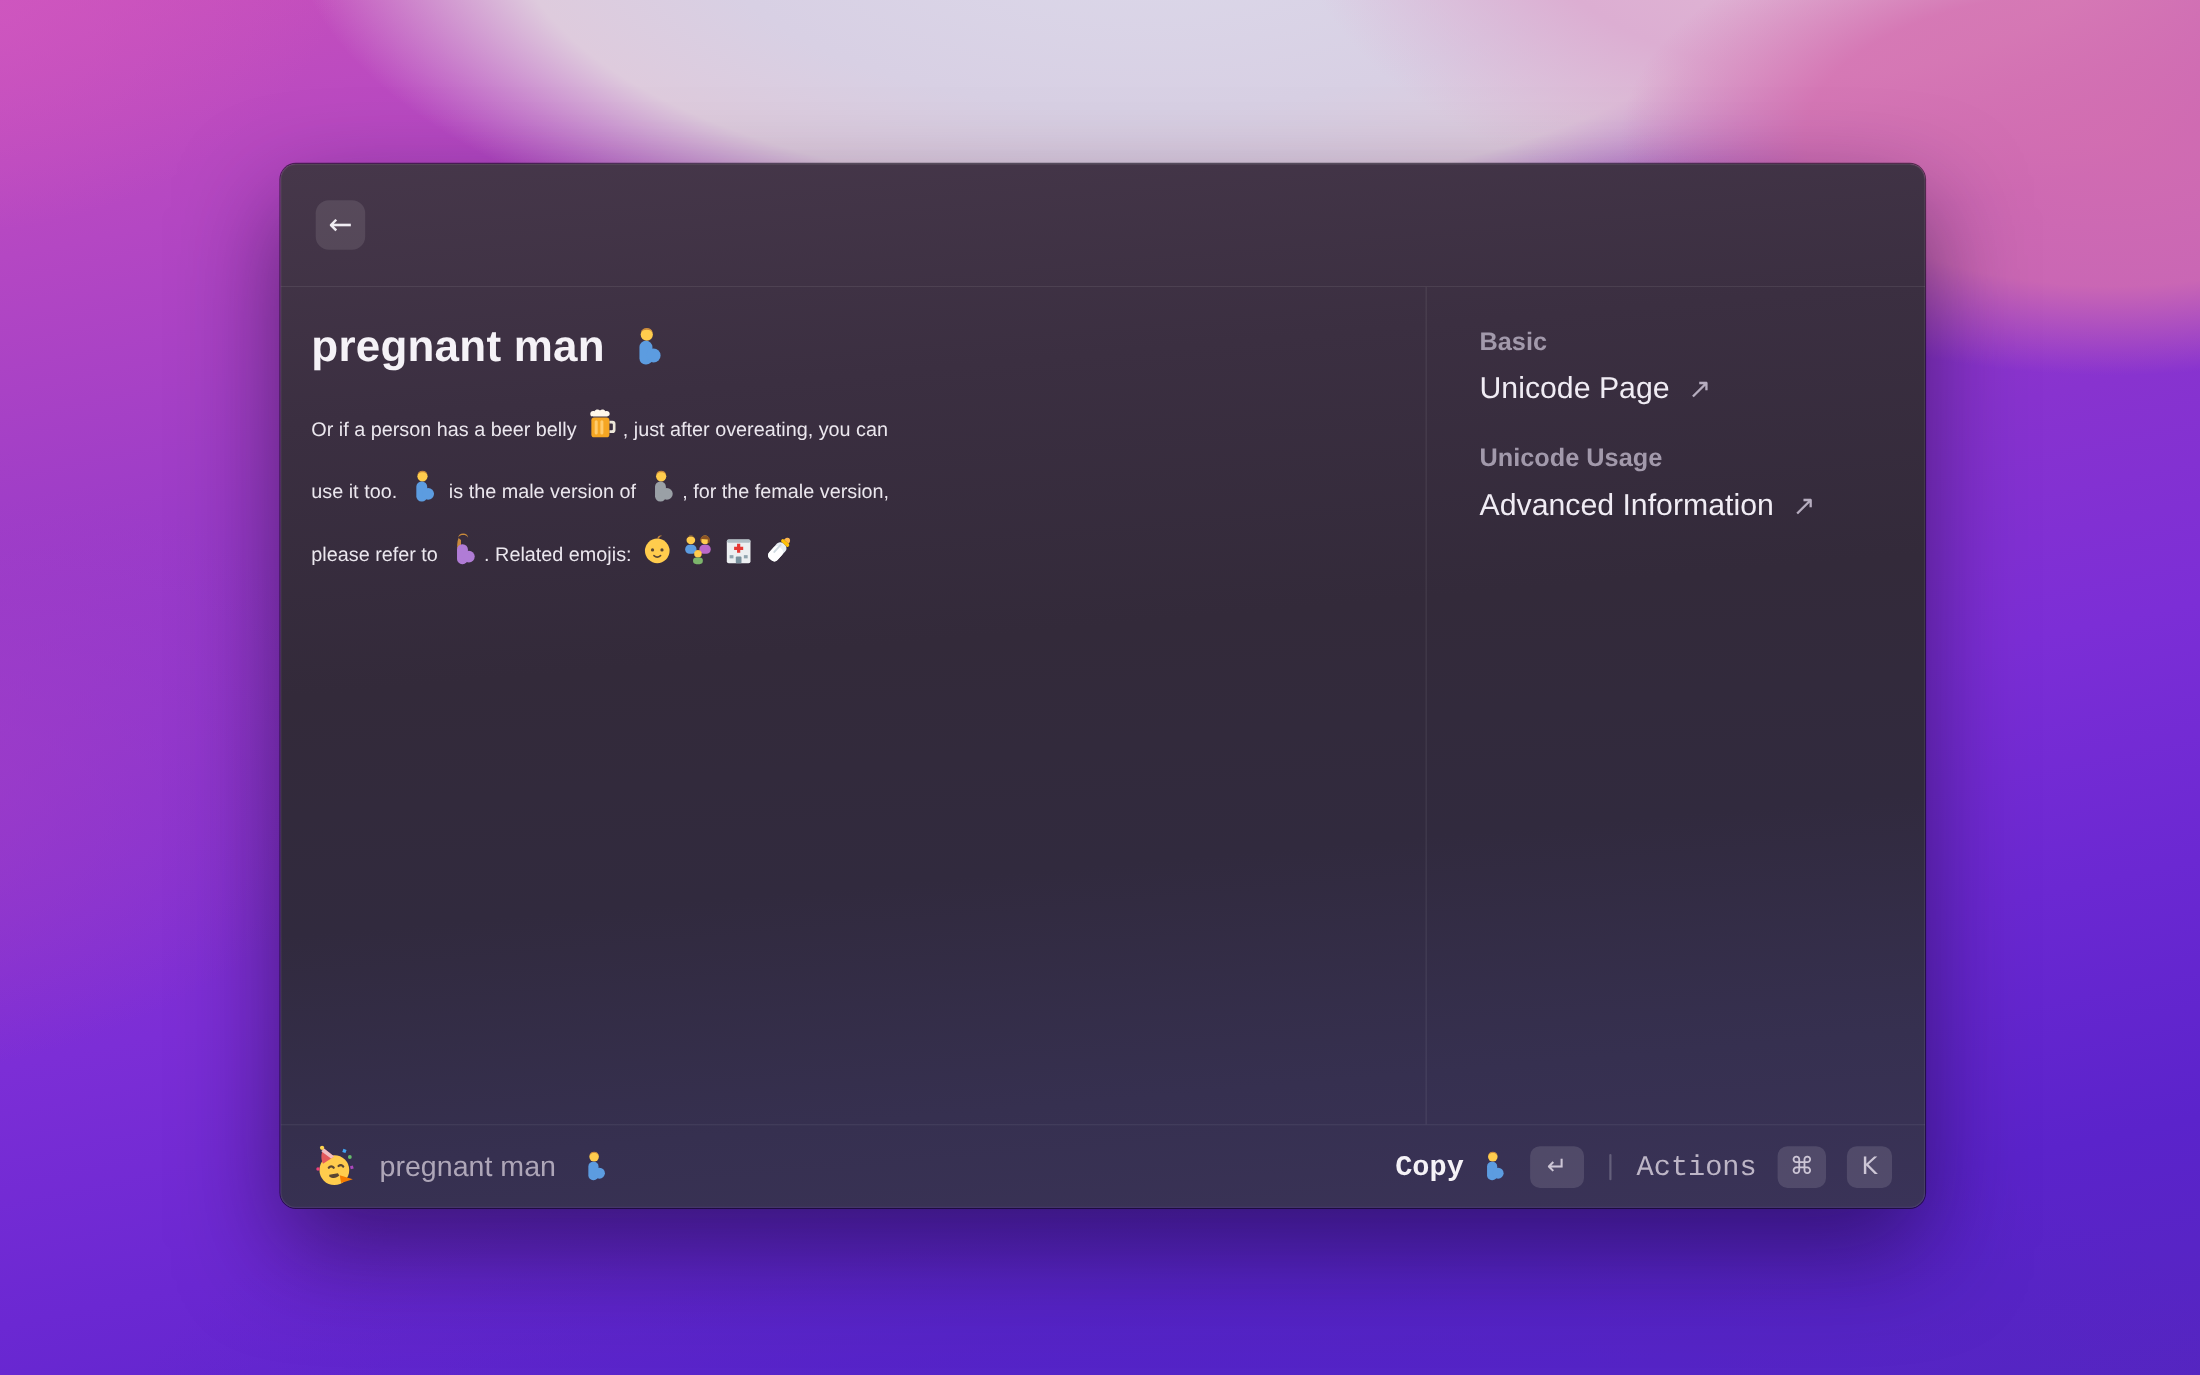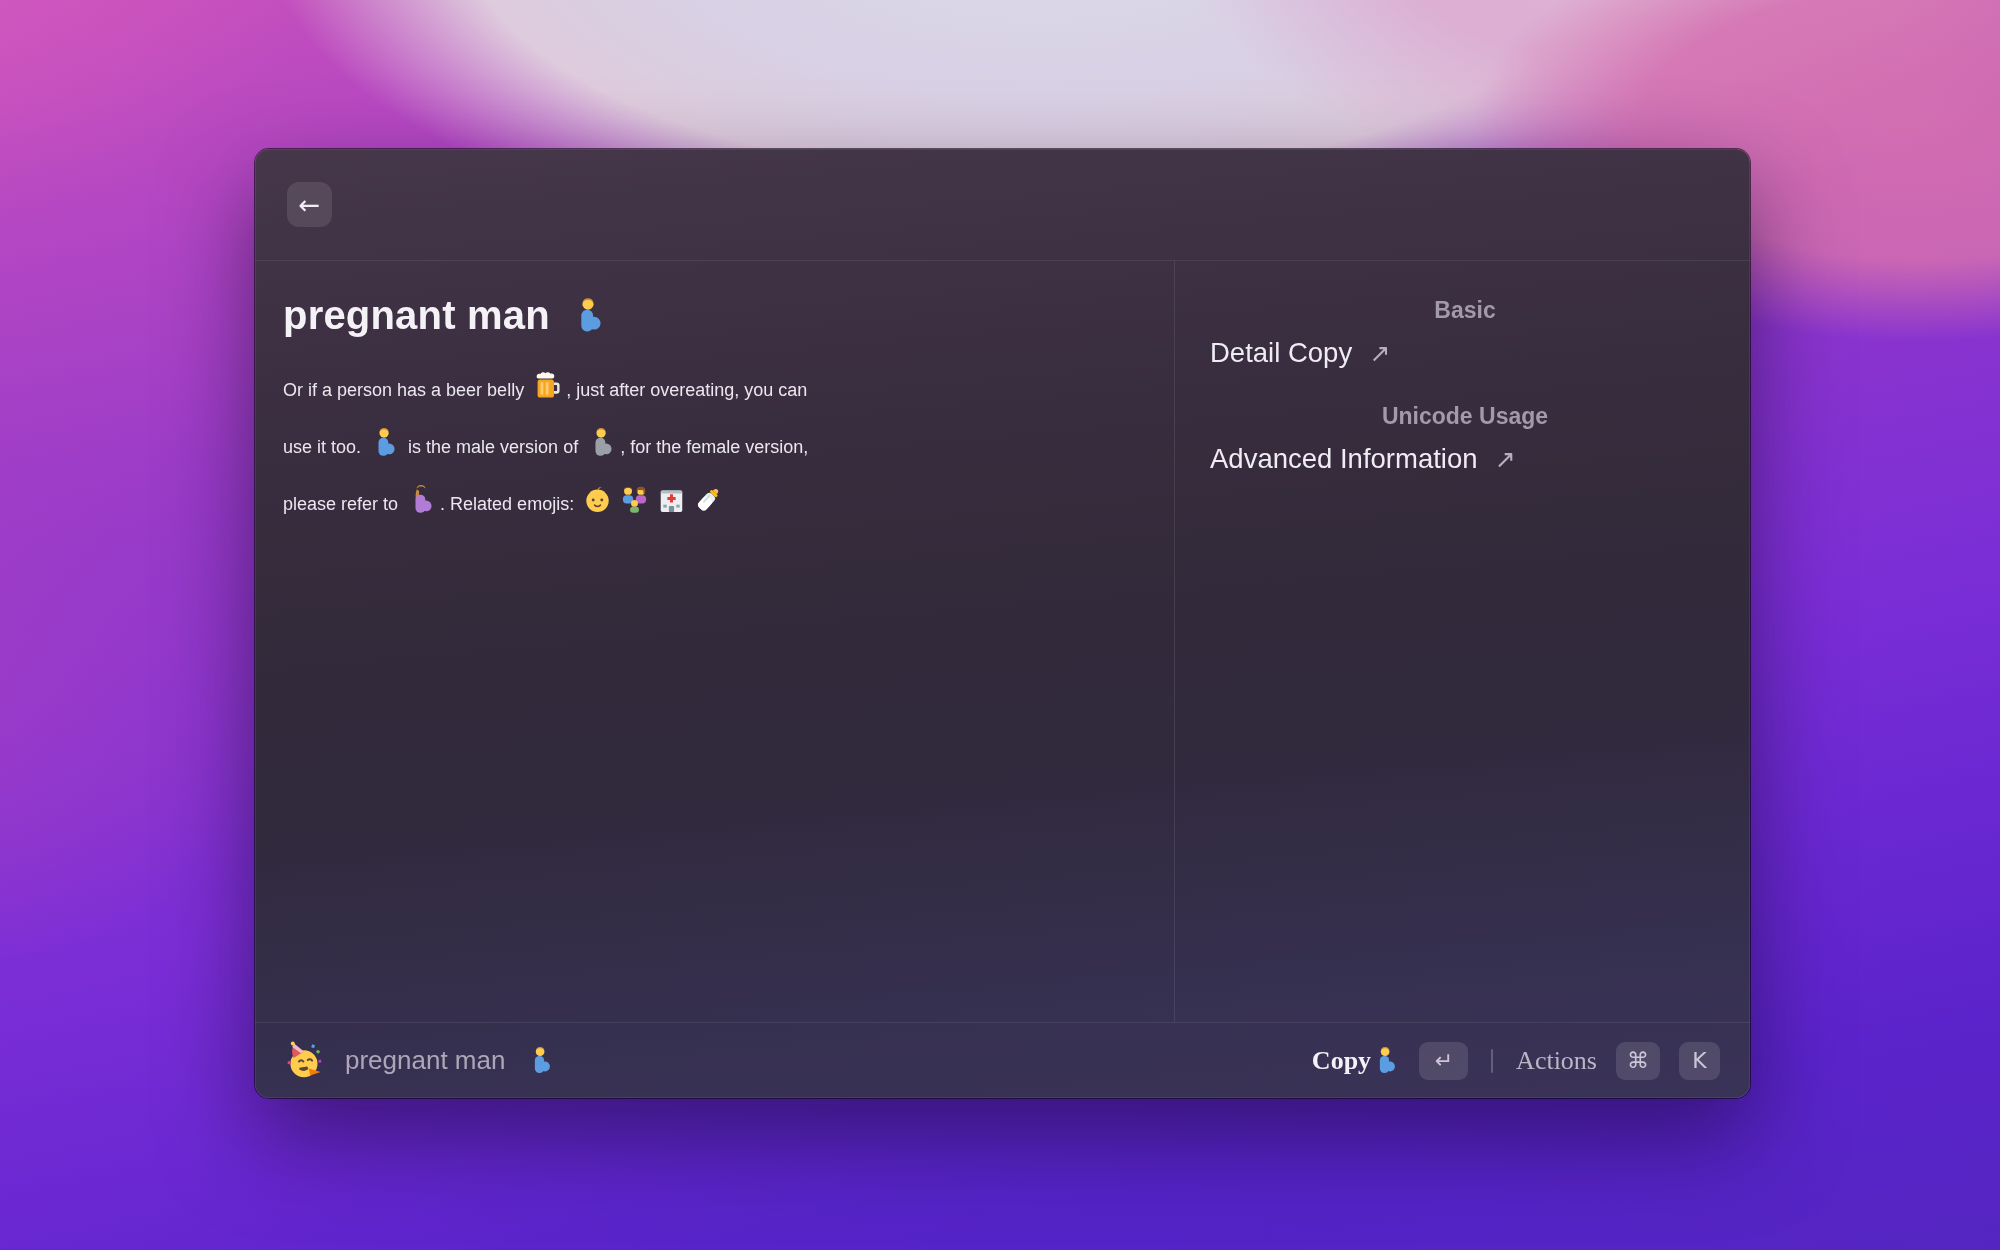--- a/index.html
+++ b/index.html
@@ -59,24 +59,23 @@
     font-size: 40px; font-weight: bold; color: #f5f2f7;
     letter-spacing: .2px;
   }
   .description {
     margin-top: 24px;
     font-size: 18px; line-height: 57px;
     color: #ebe7ee;
   }
 
   .sidebar {
-    flex: none; width: 576px;
+    flex: none; width: 454px;
     border-left: 1px solid rgba(255,255,255,.09);
-    padding: 36px 30px 0 35px;
-    text-align: center;
+    padding: 36px 30px 0 48px;
   }
   .section-label {
     font-size: 23px; font-weight: bold; color: #a299ab;
     margin-bottom: 13px;
   }
   .side-link {
     display: flex; align-items: center; gap: 17px;
     font-size: 27.5px; color: #f0ecf4;
     margin-bottom: 34px; cursor: pointer;
   }
@@ -88,23 +87,23 @@
   .footer {
     flex: none; height: 76px;
     border-top: 1px solid rgba(255,255,255,.08);
     display: flex; align-items: center;
     padding: 0 30px 0 30px;
   }
   .footer-left { display: flex; align-items: center; gap: 21px; flex: 1; min-width: 0; }
   .footer-item-name { font-size: 26px; color: #aea6b8; }
   .footer-right { display: flex; align-items: center; gap: 19px; }
   .action-btn {
-    display: flex; align-items: center; gap: 0;
+    display: flex; align-items: center; gap: 12px;
     background: transparent; border: none; cursor: pointer;
-    font-family: Liberation Serif, serif;
+    font-family: Liberation Mono, monospace;
   }
   .copy-label { font-size: 26px; font-weight: bold; color: #f5f2f7; }
   .actions-label { font-size: 26px; color: #bdb5c6; }
   .keycap {
     min-width: 41px; height: 38px; padding: 0 11px;
     border-radius: 9px;
     background: rgba(255,255,255,.12);
     color: #cdc6d6; font-size: 22px;
     display: flex; align-items: center; justify-content: center;
     font-family: "DejaVu Sans", sans-serif;
@@ -194,21 +193,21 @@
                 <rect x="12" y="16" width="12" height="16.1" rx="4.5" fill="#FFFFFF"></rect>
                 <rect x="14.8" y="12.5" width="2" height="12" rx="1" fill="#CFDAE0"></rect>
               </g>
             </svg></span></p>
     </div>
 
     <div class="sidebar">
       <div class="section">
         <div class="section-label">Basic</div>
         <div class="side-link">
-          <span>Detail Copy</span>
+          <span>Unicode Page</span>
           <span class="ext-icon">↗</span>
         </div>
       </div>
       <div class="section">
         <div class="section-label">Unicode Usage</div>
         <div class="side-link">
           <span>Advanced Information</span>
           <span class="ext-icon">↗</span>
         </div>
       </div>

